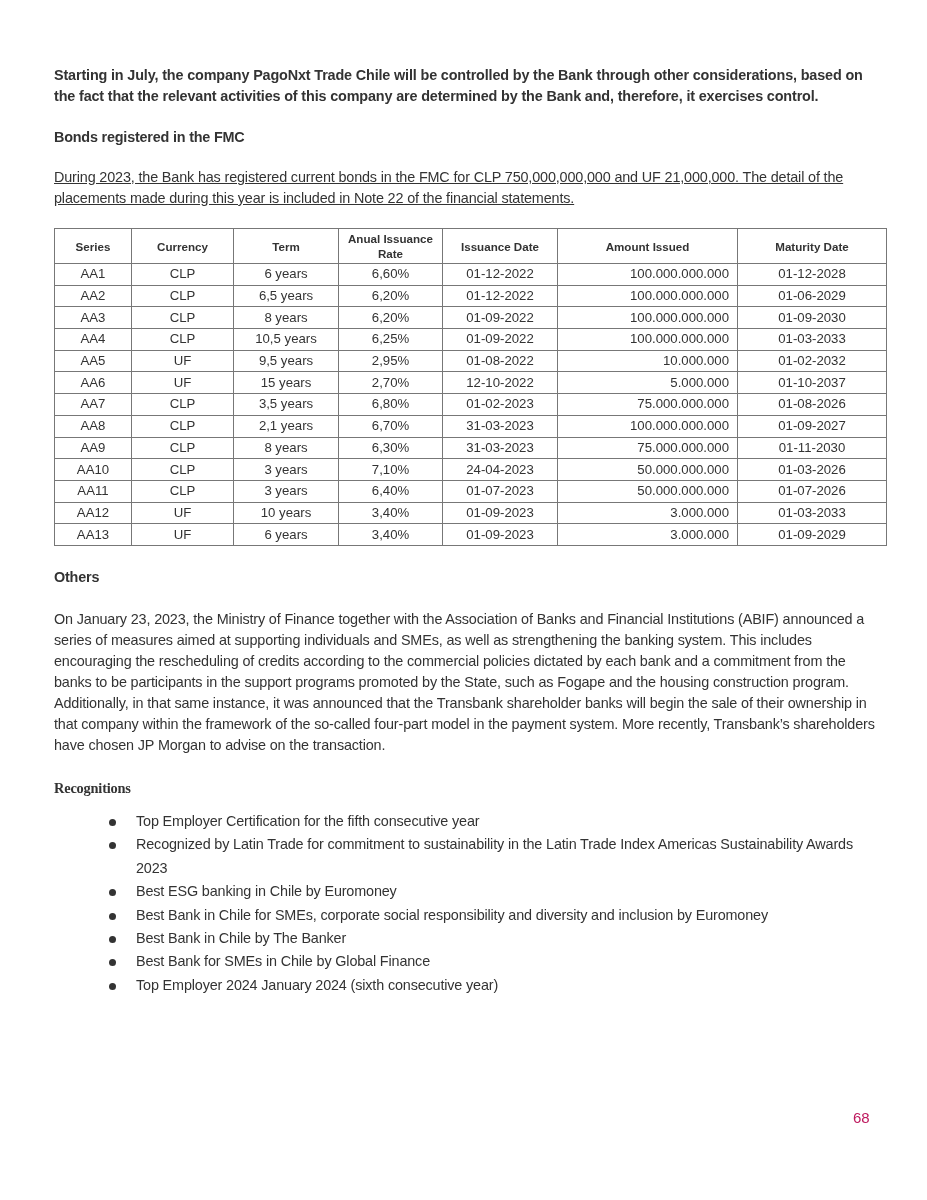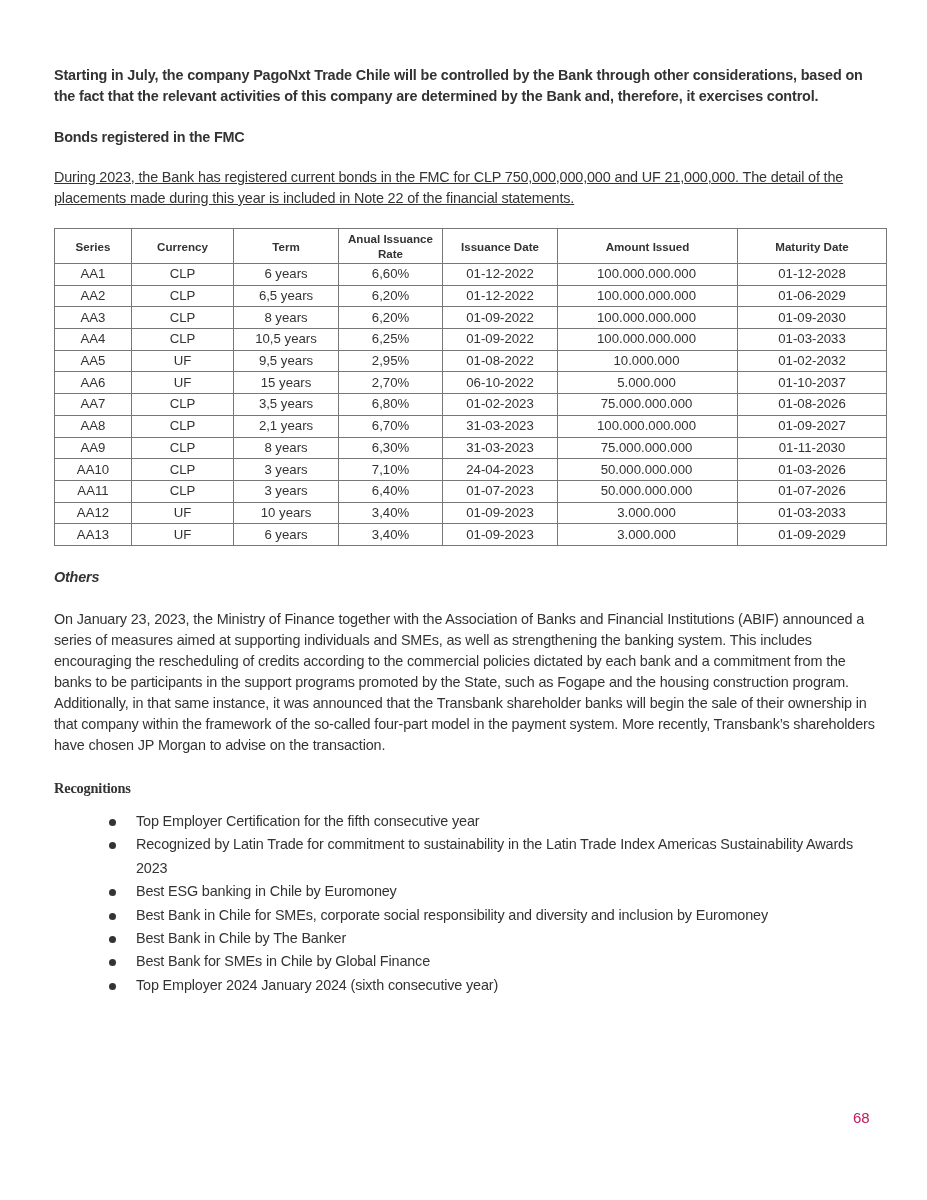--- a/index.html
+++ b/index.html
@@ -6,22 +6,22 @@
   body { width: 927px; height: 1200px; position: relative; font-family: "Liberation Sans", sans-serif; color: #333333; }
   .page { position: absolute; left: 54px; top: 0; width: 832px; }
   p.body { font-size: 14.4px; line-height: 21px; margin: 0; letter-spacing: -0.15px; }
   h3.heading { font-size: 14.4px; font-weight: bold; margin: 0; line-height: 21px; letter-spacing: -0.2px; }
   #p1 { position: absolute; top: 65px; font-weight: bold; }
   #h-bonds { position: absolute; top: 127px; }
   #p2 { position: absolute; top: 167px; text-decoration: underline; }
   table.bonds { position: absolute; top: 228px; left: 0; border-collapse: collapse; width: 832px; table-layout: fixed; font-size: 13.2px; }
   table.bonds th, table.bonds td { border: 1px solid #777777; padding: 0 6px; height: 20.7px; line-height: 20px; text-align: center; color: #333; }
   table.bonds th { font-size: 11.6px; font-weight: bold; height: 34px; line-height: 15px; padding: 0 4px; }
-  table.bonds td.amount { text-align: center; padding-right: 8px; }
-  #h-others { position: absolute; top: 567px; font-style: italic; }
+  table.bonds td.amount { text-align: right; padding-right: 8px; }
+  #h-others { position: absolute; top: 567px; }
   #p3 { position: absolute; top: 609px; }
   #h-recog { position: absolute; top: 778px; font-family: Liberation Serif, serif; }
   ul.recog { position: absolute; top: 810px; left: 0; margin: 0; padding: 0 0 0 82px; list-style: none; width: 750px; }
   ul.recog li { position: relative; font-size: 14.4px; line-height: 23.4px; letter-spacing: -0.15px; }
   ul.recog li .bullet { position: absolute; left: -27px; top: 9px; width: 7px; height: 7px; background: #333; border-radius: 50%; }
   .page-num { position: absolute; top: 1109px; left: 853px; font-size: 15px; color: #be185d; }
 </style>
 </head>
 <body>
 
@@ -97,21 +97,21 @@
           <td>2,95%</td>
           <td>01-08-2022</td>
           <td class="amount">10.000.000</td>
           <td>01-02-2032</td>
         </tr>
         <tr>
           <td>AA6</td>
           <td>UF</td>
           <td>15 years</td>
           <td>2,70%</td>
-          <td>06-10-2022</td>
+          <td>12-10-2022</td>
           <td class="amount">5.000.000</td>
           <td>01-10-2037</td>
         </tr>
         <tr>
           <td>AA7</td>
           <td>CLP</td>
           <td>3,5 years</td>
           <td>6,80%</td>
           <td>01-02-2023</td>
           <td class="amount">75.000.000.000</td>

